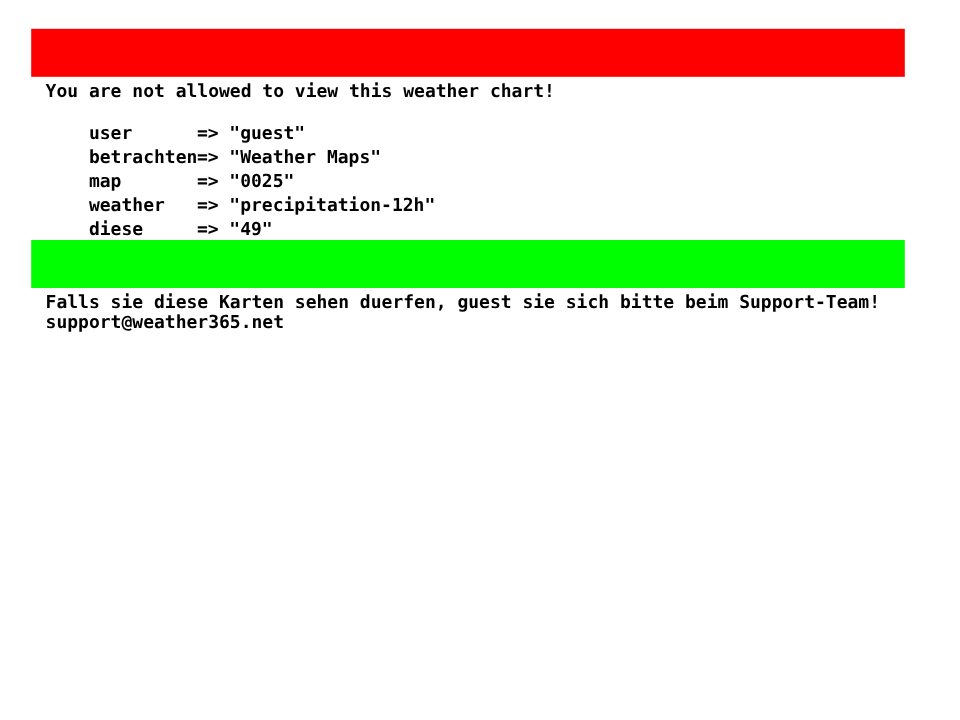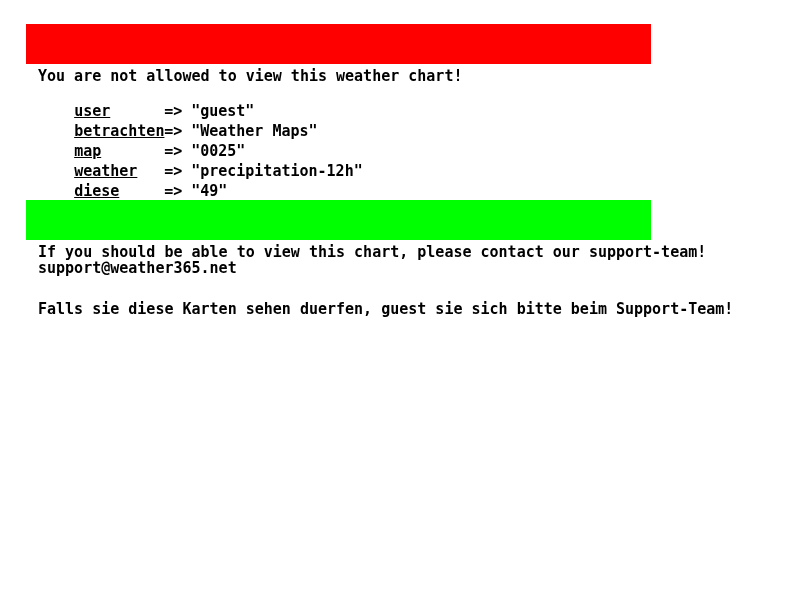--- a/index.html
+++ b/index.html
@@ -18,21 +18,21 @@
   body {
     position: relative;
     font-family: "DejaVu Sans Mono", "Liberation Mono", monospace;
     font-weight: bold;
     font-size: 15px;
     color: var(--text);
   }
   .banner {
     position: absolute;
     left: 26px;
-    width: 625px;
+    width: 728px;
     height: 40px;
   }
   .banner.error { top: 24px; background: var(--error-bg); }
   .banner.info  { top: 200px; background: var(--info-bg); }
   .banner-text {
     position: absolute;
     left: 12px;
     top: 5px;
     line-height: 19px;
     white-space: pre;
@@ -43,21 +43,20 @@
     top: 81px;
   }
   .kv-row {
     height: 20px;
     line-height: 20px;
     white-space: pre;
   }
   .kv-key {
     display: inline-block;
     width: 90px;  
-    text-decoration: underline;
   }
   .kv-arrow {
     display: inline-block;
     width: 27px;  
   }
   .footer {
     position: absolute;
     left: 38px;
     top: 258px;
     width: 739px; 
@@ -90,20 +89,19 @@
   <div class="kv-row">
     <span class="kv-key">weather</span><span class="kv-arrow">=&gt;</span><span class="kv-value">"precipitation-12h"</span>
   </div>
   <div class="kv-row">
     <span class="kv-key">diese</span><span class="kv-arrow">=&gt;</span><span class="kv-value">"49"</span>
   </div>
 </div>
 
 <div class="banner info">
   <div class="banner-text">
-    <div>If you should be able to view this chart, please contact our support-team!</div>
     <div>Falls sie diese Karten sehen duerfen, guest sie sich bitte beim Support-Team!</div>
   </div>
 </div>
 
 <div class="footer">
   <span>support@weather365.net</span>
 </div>
 
 </body></html>

